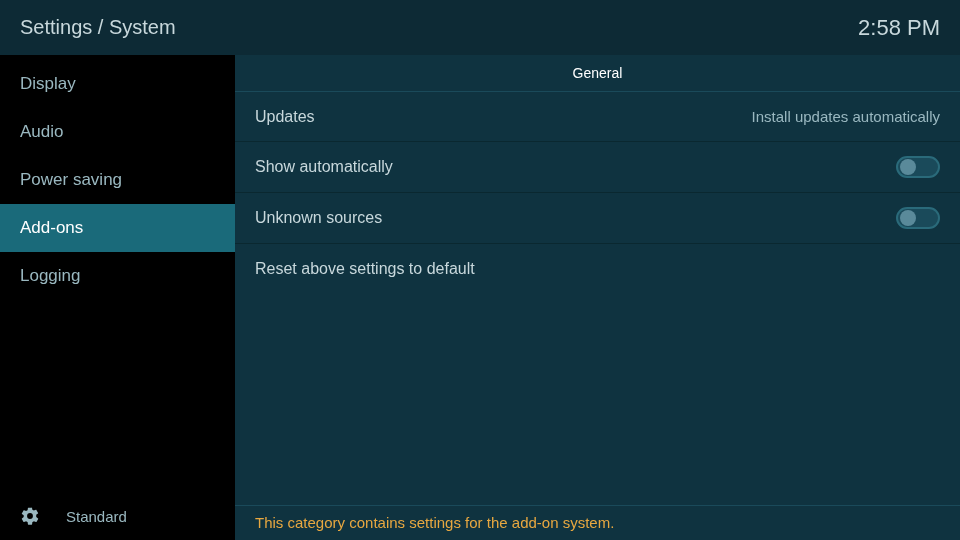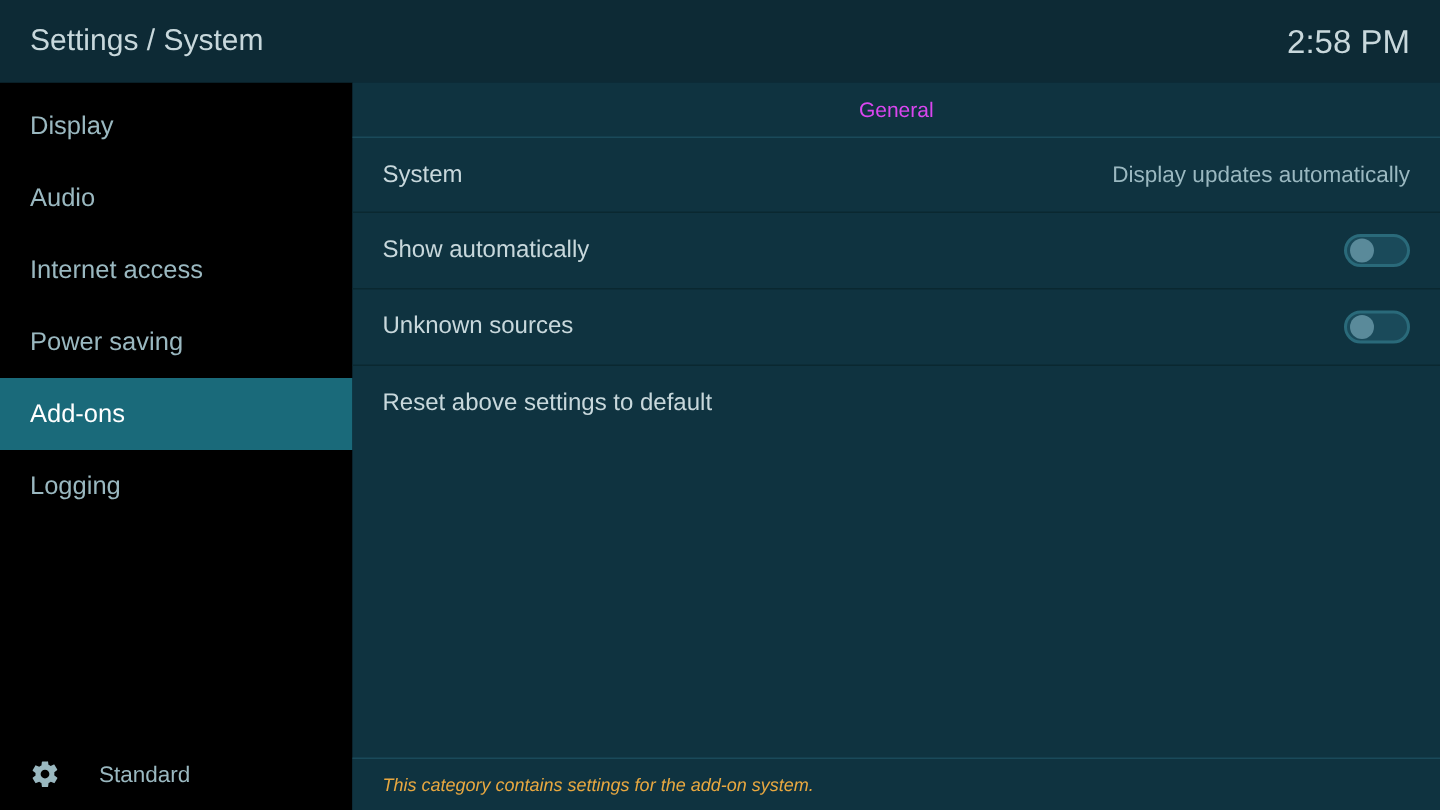--- a/index.html
+++ b/index.html
@@ -98,21 +98,21 @@
 
     .content-inner {
       flex: 1;
       padding: 0;
     }
 
     .section-header {
       text-align: center;
       padding: 10px;
       font-size: 14px;
-      color: #d946ef;
+      color: #ffffff;
       border-bottom: 1px solid #1a4a5a;
       font-weight: 400;
     }
 
     .settings-row {
       display: flex;
       align-items: center;
       justify-content: space-between;
       padding: 14px 20px;
       border-bottom: 1px solid #0a2830;
@@ -163,63 +163,61 @@
     }
 
     
     .content-footer {
       padding: 8px 20px;
       border-top: 1px solid #1a4a5a;
       background: #0f3340;
     }
 
     .footer-text {
-      font-size: 12px;
+      font-size: 15px;
       color: #e8a840;
-      font-style: italic;
     }
   </style>
 </head>
 <body>
 
 <div class="app-container">
 
   <div class="header">
     <span class="header-title">Settings / System</span>
     <span class="header-time">2:58 PM</span>
   </div>
 
   <div class="main">
 
     <div class="sidebar">
 
       <div id="sidebar-items">
           <div class="sidebar-item">Display</div>
           <div class="sidebar-item">Audio</div>
-          <div class="sidebar-item">Internet access</div>
           <div class="sidebar-item">Power saving</div>
           <div class="sidebar-item active">Add-ons</div>
           <div class="sidebar-item">Logging</div>
         </div>
 
       <div class="sidebar-footer">
         <svg class="gear-icon" viewBox="0 0 24 24" fill="currentColor">
           <path d="M12 15.5A3.5 3.5 0 0 1 8.5 12 3.5 3.5 0 0 1 12 8.5a3.5 3.5 0 0 1 3.5 3.5 3.5 3.5 0 0 1-3.5 3.5m7.43-2.92c.04-.33.07-.66.07-1s-.03-.67-.07-1l2.16-1.68c.2-.15.25-.43.12-.64l-2.05-3.55c-.12-.22-.39-.3-.61-.22l-2.55 1.02a7.27 7.27 0 0 0-1.73-1l-.38-2.71A.49.49 0 0 0 14 2h-4a.49.49 0 0 0-.49.42l-.38 2.71a7.27 7.27 0 0 0-1.73 1L4.85 5.11c-.22-.08-.49 0-.61.22L2.19 8.88c-.13.21-.08.49.12.64L4.47 11.2a7.3 7.3 0 0 0-.07 1c0 .34.03.67.07 1L2.31 14.88c-.2.15-.25.43-.12.64l2.05 3.55c.12.22.39.3.61.22l2.55-1.02a7.27 7.27 0 0 0 1.73 1l.38 2.71c.06.25.28.42.49.42h4c.21 0 .43-.17.49-.42l.38-2.71a7.27 7.27 0 0 0 1.73-1l2.55 1.02c.22.08.49 0 .61-.22l2.05-3.55c.13-.21.08-.49-.12-.64l-2.16-1.68z"></path>
         </svg>
         <span>Standard</span>
       </div>
     </div>
 
     <div class="content">
       <div class="content-inner">
         <div class="section-header">General</div>
         <div id="settings-rows">
             <div class="settings-row">
-              <span class="settings-row-label">System</span>
-              <span class="settings-row-value">Display updates automatically</span>
+              <span class="settings-row-label">Updates</span>
+              <span class="settings-row-value">Install updates automatically</span>
             </div>
             <div class="settings-row">
               <span class="settings-row-label">Show automatically</span>
               <div class="toggle off"></div>
             </div>
             <div class="settings-row">
               <span class="settings-row-label">Unknown sources</span>
               <div class="toggle off"></div>
             </div>
             <div class="settings-row">

